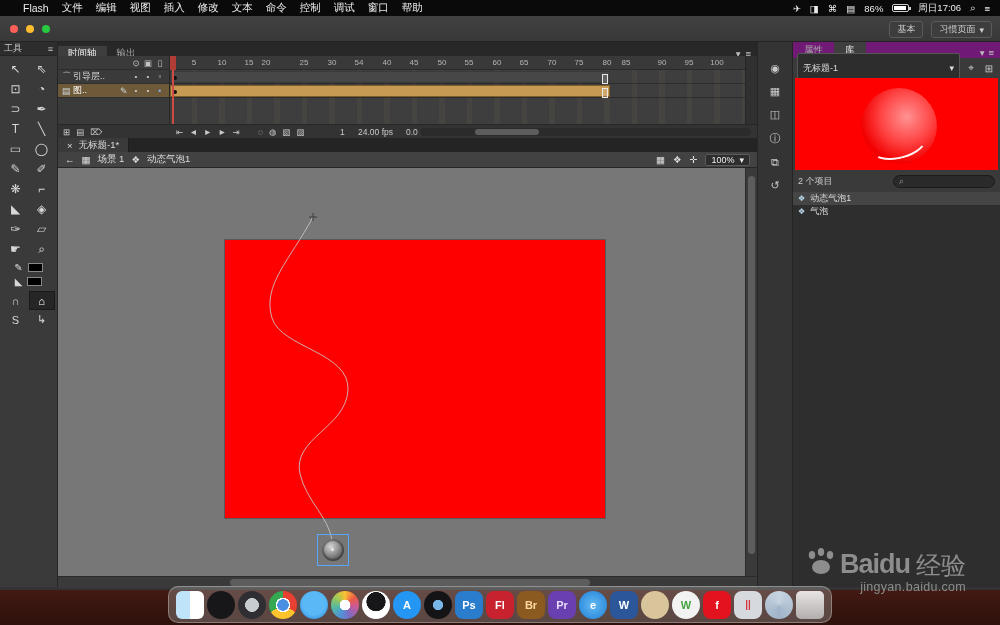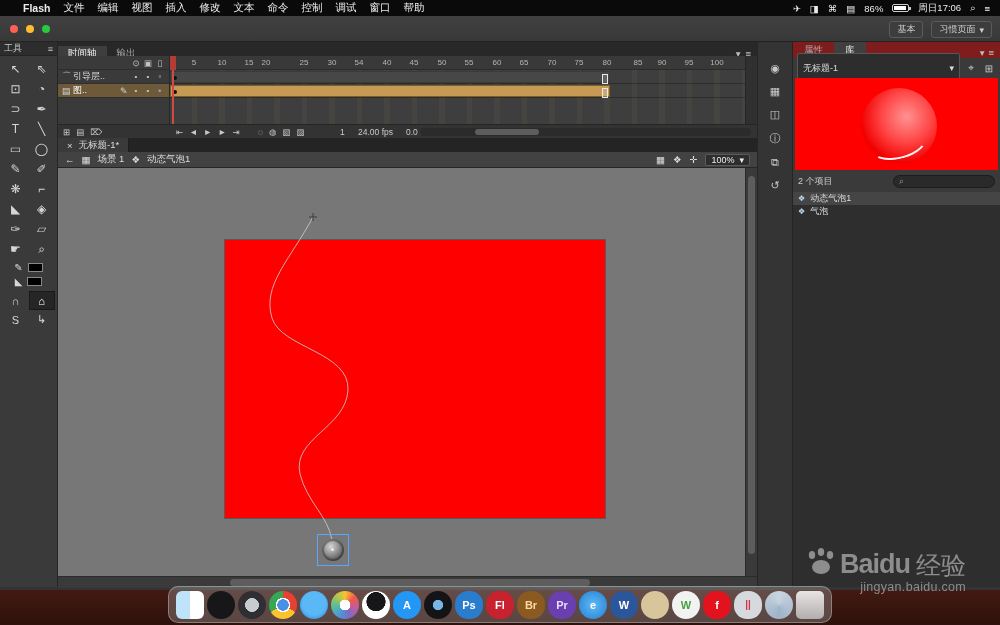--- a/index.html
+++ b/index.html
@@ -2,21 +2,21 @@
 <html><head>
 <meta charset="utf-8">
 <style>
   *{margin:0;padding:0;box-sizing:border-box}
   body{font-family:"Liberation Sans",sans-serif;background:#000}
   #screen{position:relative;width:1000px;height:625px;overflow:hidden;
     background:linear-gradient(180deg,#241c18 0%,#2b1d16 70%,#5a241a 88%,#2e110c 100%)}
   
   .menubar{position:absolute;top:0;left:0;right:0;height:16px;background:#0a0a0b;
     display:flex;align-items:center;gap:13px;padding:0 10px;color:#ececec;font-size:10.5px;z-index:60}
-  .menubar .app{font-weight:bold}
+  .menubar .app{font-weight:normal}
   .mb-item{cursor:default;white-space:nowrap}
   .mb-right{margin-left:auto;display:flex;align-items:center;gap:9px;font-size:9.5px}
   .batt{width:17px;height:8px;border:1px solid #cfcfcf;border-radius:2px;position:relative}
   .batt::after{content:"";position:absolute;right:-3px;top:2px;width:2px;height:3px;background:#cfcfcf}
   .batt i{position:absolute;top:1px;left:1px;bottom:1px;width:12px;background:#fff}
   
   .window{position:absolute;top:16px;left:0;width:1000px;height:574px;background:#333;z-index:10}
   .titlebar{position:absolute;top:0;left:0;right:0;height:26px;background:linear-gradient(#414141,#383838);
     border-bottom:1px solid #232323}
   .lights{position:absolute;left:10px;top:9px;display:flex;gap:8px}
@@ -92,21 +92,21 @@
   .vscroll{position:absolute;left:745px;top:152px;width:12px;height:408px;background:#3a3a3a;border-left:1px solid #2b2b2b}
   .vscroll i{position:absolute;left:2px;right:2px;top:8px;bottom:22px;background:#5d5d5d;border-radius:5px}
   .hscroll{position:absolute;left:58px;top:560px;width:699px;height:12px;background:#3a3a3a;border-top:1px solid #2b2b2b}
   .hscroll i{position:absolute;top:2px;bottom:2px;left:172px;width:360px;background:#5d5d5d;border-radius:5px}
   
   .paneldock{position:absolute;left:757px;top:26px;width:35px;bottom:3px;background:#343434;border-left:1px solid #262626;
     display:flex;flex-direction:column;align-items:center;padding-top:20px;gap:10px;color:#c9c9c9;font-size:11px}
   
   .rightpanel{position:absolute;left:792px;top:26px;width:208px;bottom:3px;background:#3a3a3a;
     border-left:1px solid #242424;display:flex;flex-direction:column}
-  .rp-tabs{height:16px;background:#7f1d1d;display:flex;align-items:flex-end;color:#a9a9a9;font-size:9.5px}
+  .rp-tabs{height:16px;background:#701a75;display:flex;align-items:flex-end;color:#a9a9a9;font-size:9.5px}
   .rp-tab{padding:0 11px;height:16px;display:flex;align-items:center}
   .rp-tab.active{background:#3f3f3f;color:#eee}
   .rp-menu{margin-left:auto;padding-right:6px;display:flex;gap:4px;color:#bbb}
   .lib-doc{display:flex;gap:4px;padding:3px 4px;align-items:center;height:20px}
   .lib-select{flex:1;height:30px;background:#2d2d2d;border:1px solid #575757;color:#ddd;font-size:9px;
     display:flex;align-items:center;justify-content:space-between;padding:0 5px;border-radius:2px}
   .lib-btn{width:14px;height:14px;display:flex;align-items:center;justify-content:center;color:#c9c9c9;font-size:10px}
   .lib-preview{height:92px;margin:0 2px;background:#ff0000;position:relative;overflow:hidden}
   .lib-bubble{position:absolute;left:66px;top:10px;width:76px;height:76px;border-radius:50%;
     background:radial-gradient(circle at 60% 38%,#ff9292 0%,#ff4747 38%,#f20000 70%,#fd0000 100%)}
@@ -119,21 +119,21 @@
     font-family:"Liberation Sans",sans-serif}
   .lib-cols{height:13px;background:#2d2d2d;border-top:1px solid #222;border-bottom:1px solid #222;
     display:flex;justify-content:space-between;align-items:center;padding:0 7px;color:#b9b9b9;font-size:9px}
   .lib-list{flex:1;background:#2e2e2e}
   .lib-row{height:13px;display:flex;align-items:center;gap:5px;padding:0 5px;font-size:9px;color:#ddd}
   .lib-row.selected{background:#454545}
   .lib-row .sicon{color:#bfe0f5;font-size:8px}
   
   .dock{position:absolute;left:50%;transform:translateX(-50%);bottom:2px;height:37px;display:flex;align-items:center;
     gap:3px;padding:3px 7px;background:rgba(170,170,170,.35);border:1px solid rgba(255,255,255,.3);border-radius:10px;z-index:40}
-  .dock-icon{width:28px;height:28px;border-radius:13px;display:flex;align-items:center;justify-content:center;
+  .dock-icon{width:28px;height:28px;border-radius:8px;display:flex;align-items:center;justify-content:center;
     font-weight:bold;font-size:11px;color:#fff;flex:0 0 auto}
   
   .watermark{position:absolute;right:34px;bottom:31px;text-align:right;color:#8d8d8d;z-index:50}
   .wm-row{display:flex;align-items:flex-end;justify-content:flex-end;gap:2px}
   .wm-brand{font-weight:bold;font-size:27px;letter-spacing:-1px;line-height:1}
   .wm-cn{font-weight:normal;font-size:25px;line-height:1.05;margin-left:4px}
   .wm-url{font-size:12.5px;margin-top:2px;letter-spacing:.3px}
 </style>
 </head>
 <body>
@@ -276,21 +276,21 @@
           <span class="rnum" style="left:189px">54</span>
           <span class="rnum" style="left:217px">40</span>
           <span class="rnum" style="left:244px">45</span>
           <span class="rnum" style="left:272px">50</span>
           <span class="rnum" style="left:299px">55</span>
           <span class="rnum" style="left:327px">60</span>
           <span class="rnum" style="left:354px">65</span>
           <span class="rnum" style="left:382px">70</span>
           <span class="rnum" style="left:409px">75</span>
           <span class="rnum" style="left:437px">80</span>
-          <span class="rnum" style="left:468px">85</span>
+          <span class="rnum" style="left:456px">85</span>
           <span class="rnum" style="left:492px">90</span>
           <span class="rnum" style="left:519px">95</span>
           <span class="rnum" style="left:547px">100</span>
         </div>
         <div class="frow frow1">
             <span class="framespan guide"></span>
           </div>
         <div class="frow frow2">
             <span class="framespan tween"></span>
           </div>

